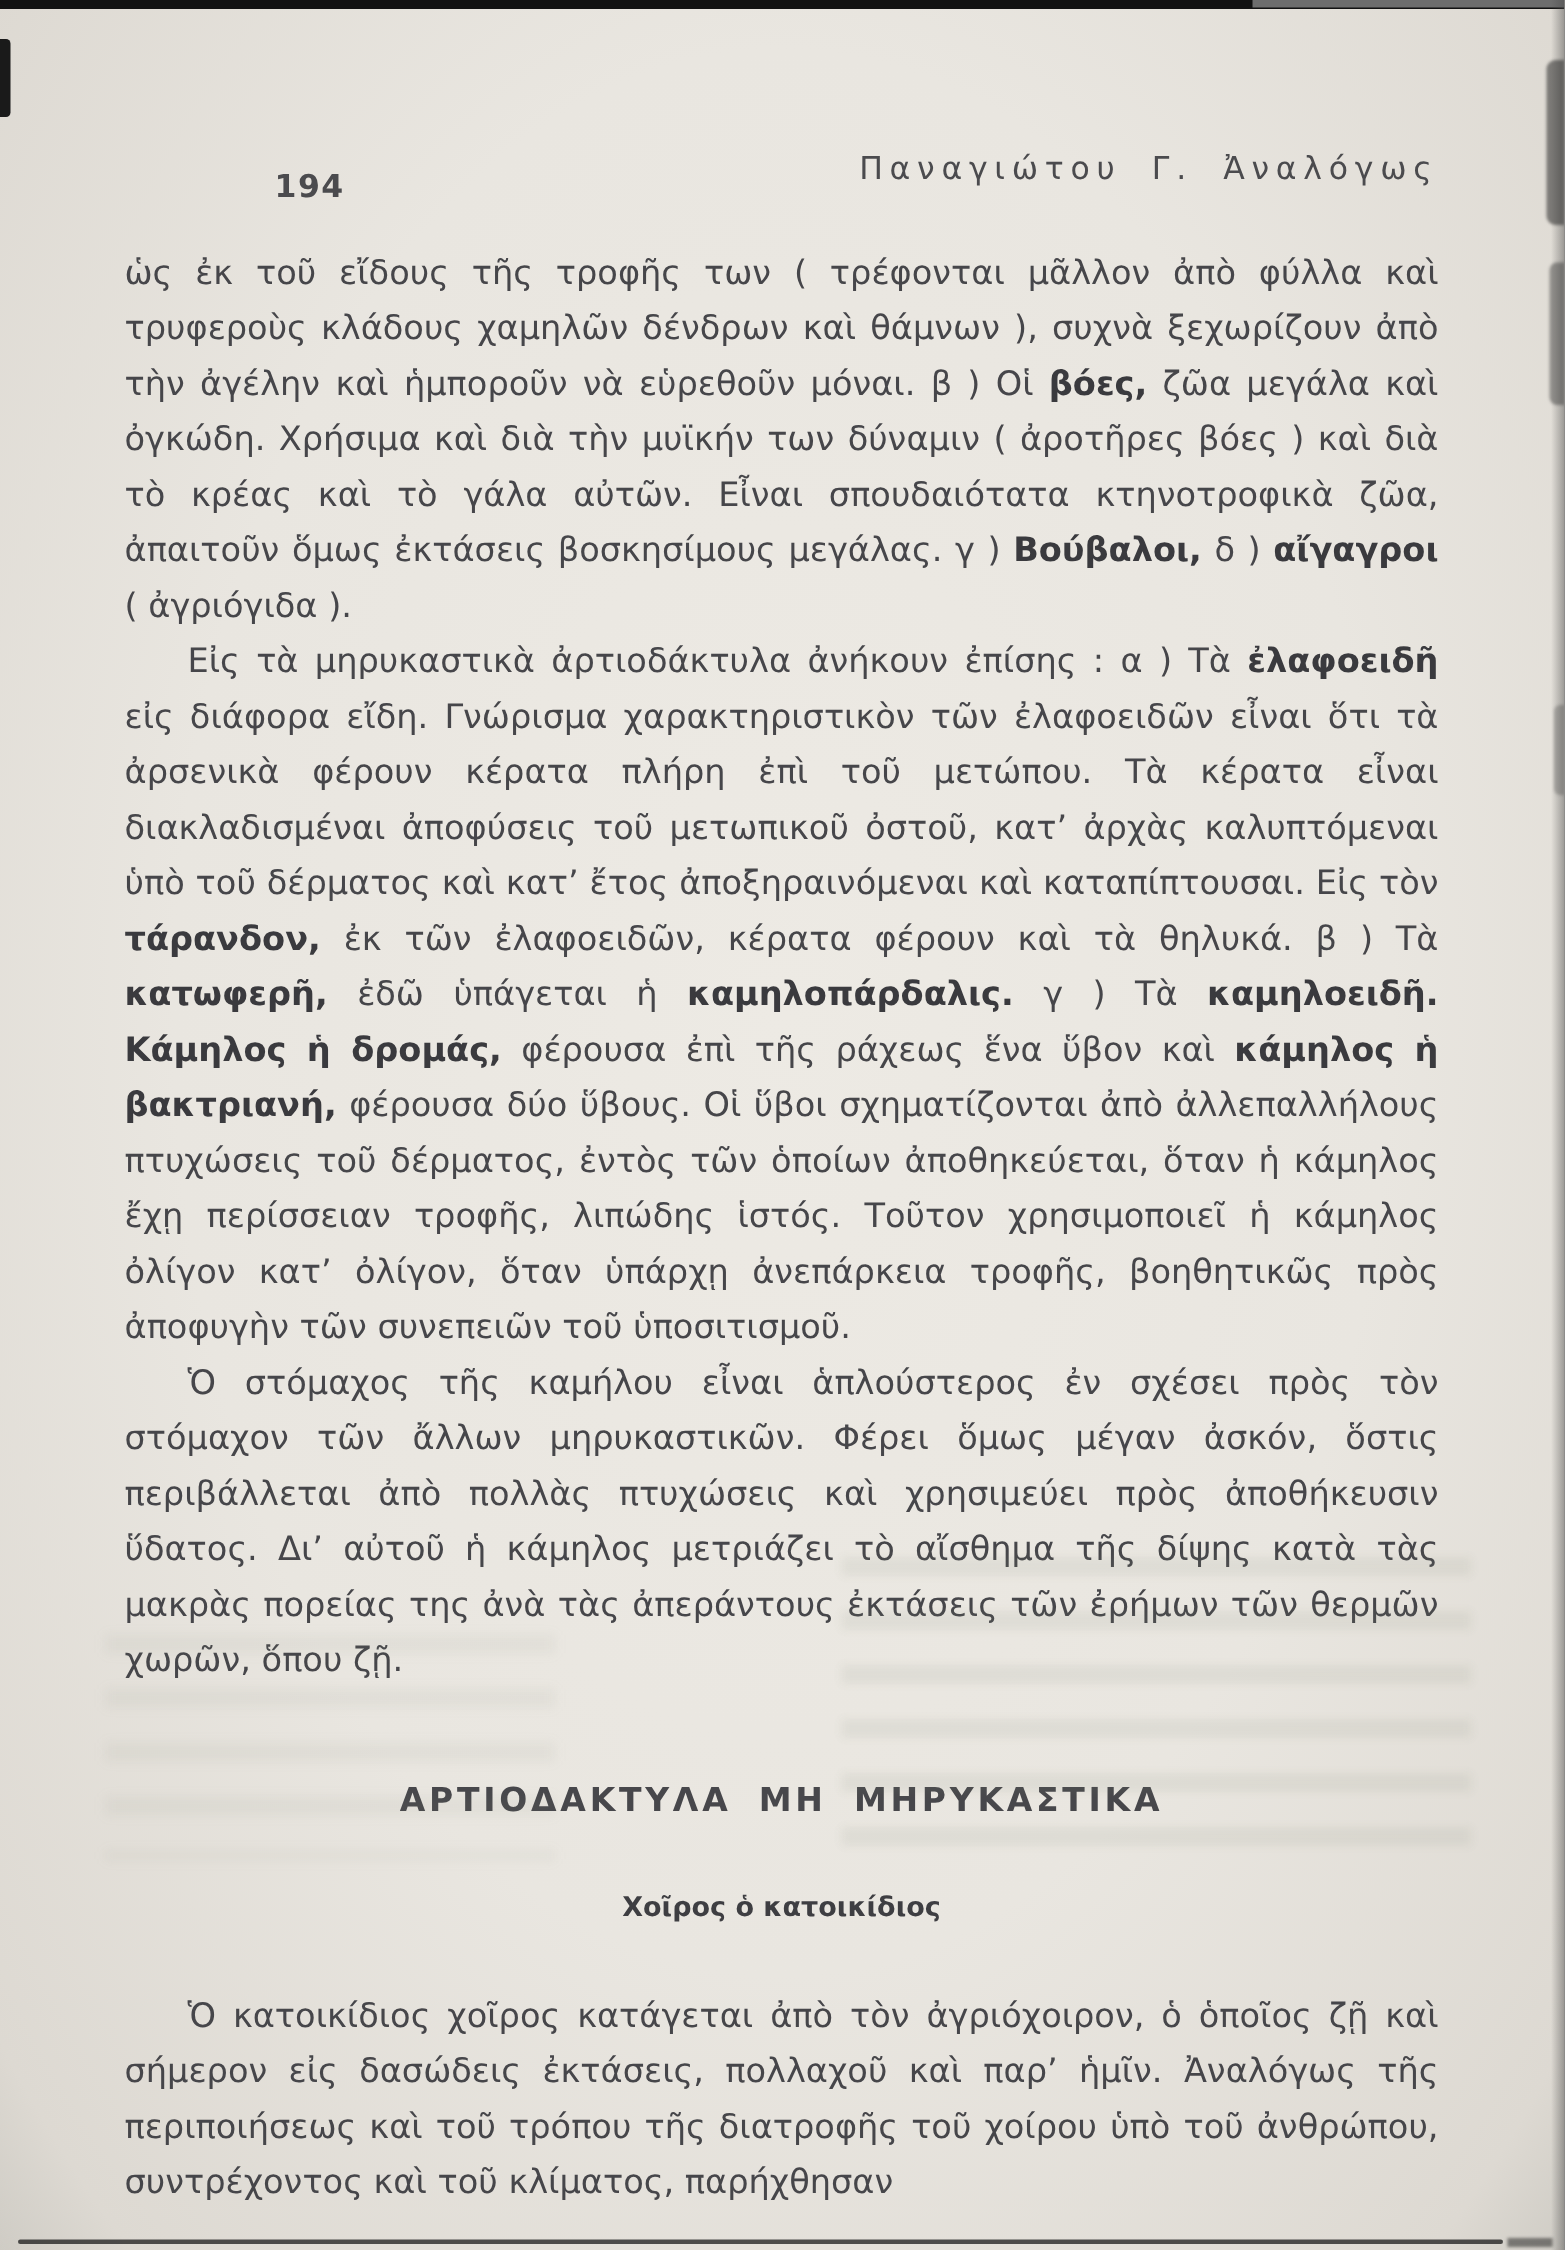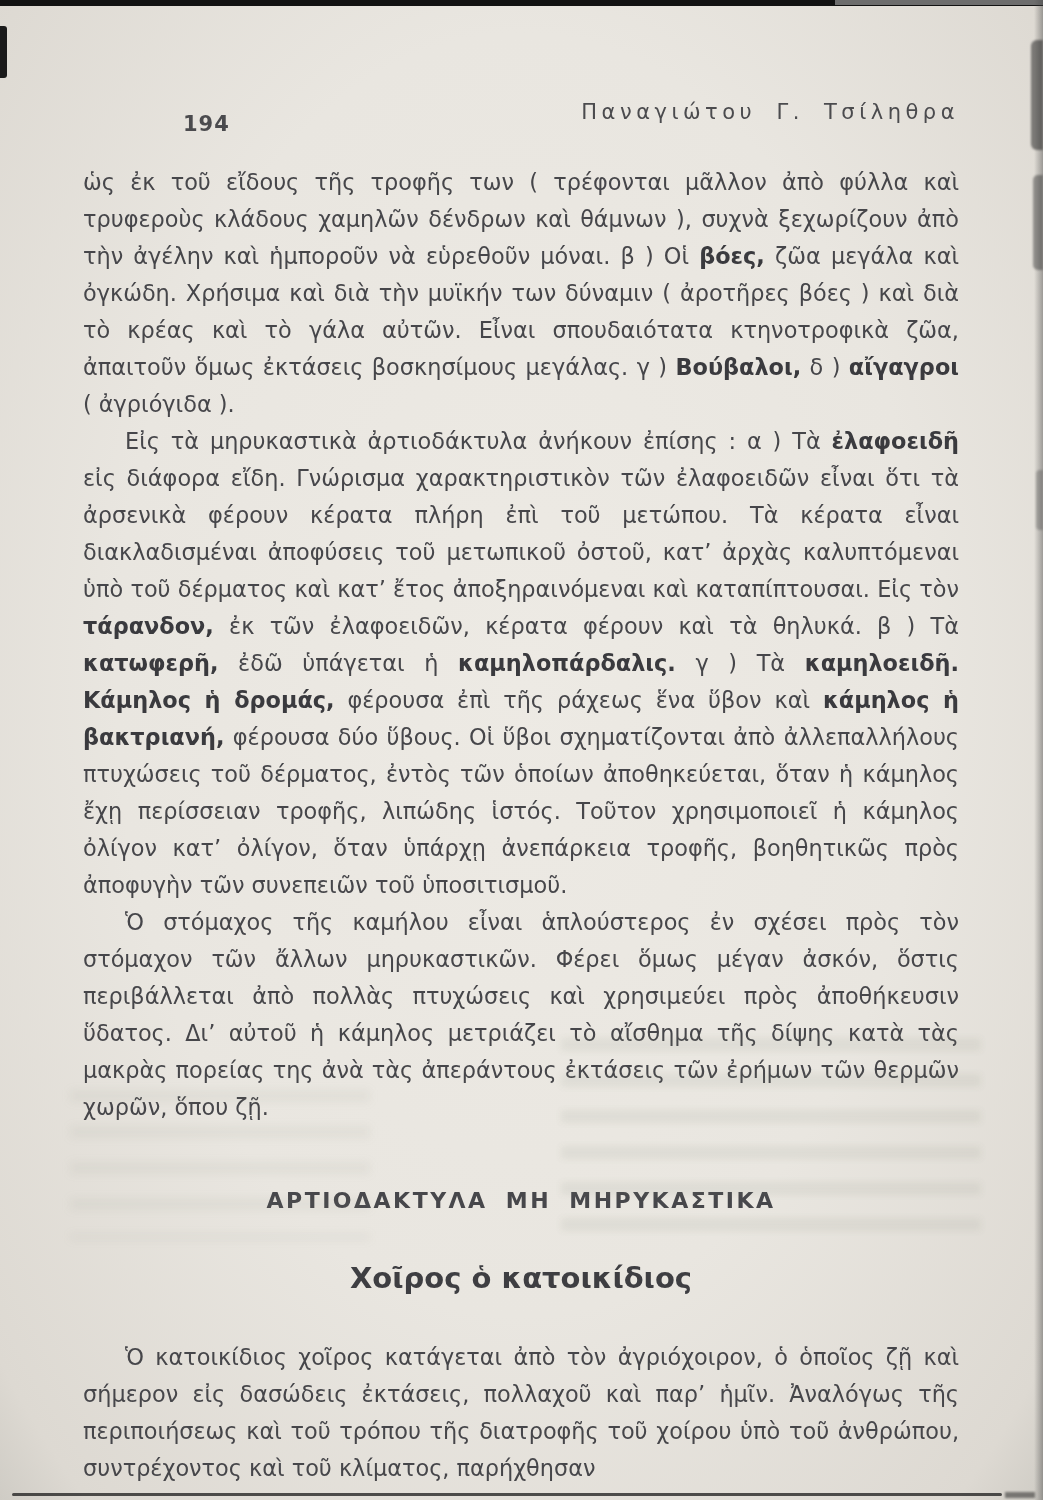--- a/index.html
+++ b/index.html
@@ -79,21 +79,21 @@
   .section-heading{
     text-align:center;
     font-size:22px;
     letter-spacing:2.5px;
     word-spacing:8px;
     color:#47474b;
     margin-top:62px;
   }
   .sub-heading{
     text-align:center;
-    font-size:29px;
+    font-size:18px;
     font-weight:bold;
     color:#3e3e42;
     margin-top:48px;
     margin-bottom:44px;
   }
 </style>
 </head>
 <body>
 
 <div class="page">
@@ -105,21 +105,21 @@
   <div class="edge-right-blob1"></div>
   <div class="edge-right-blob2"></div>
   <div class="edge-right-blob3"></div>
   <div class="edge-bottom"></div>
   <div class="edge-bottom-corner"></div>
   <div class="bleed-through"></div>
   <div class="bleed-through-left"></div>
 
   <div class="header">
     <span class="page-number">194</span>
-    <span class="running-head">Παναγιώτου Γ. Τσίληθρα</span>
+    <span class="running-head">Παναγιώτου Γ. Ἀναλόγως</span>
   </div>
 
   <div class="body-text">
     <div>
         <p class="para"><span>ὡς ἐκ τοῦ εἴδους τῆς τροφῆς των ( τρέφονται μᾶλλον ἀπὸ φύλλα καὶ τρυφεροὺς κλάδους χαμηλῶν δένδρων καὶ θάμνων ), συχνὰ ξεχωρίζουν ἀπὸ τὴν ἀγέλην καὶ ἡμποροῦν νὰ εὑρεθοῦν μόναι. β ) Οἱ </span><span class="b">βόες,</span><span> ζῶα μεγάλα καὶ ὀγκώδη. Χρήσιμα καὶ διὰ τὴν μυϊκήν των δύναμιν ( ἀροτῆρες βόες ) καὶ διὰ τὸ κρέας καὶ τὸ γάλα αὐτῶν. Εἶναι σπουδαιότατα κτηνοτροφικὰ ζῶα, ἀπαιτοῦν ὅμως ἐκτάσεις βοσκησίμους μεγάλας. γ ) </span><span class="b">Βούβαλοι,</span><span> δ ) </span><span class="b">αἴγαγροι</span><span> ( ἀγριόγιδα ).</span></p>
         <p class="para indent"><span>Εἰς τὰ μηρυκαστικὰ ἀρτιοδάκτυλα ἀνήκουν ἐπίσης : α ) Τὰ </span><span class="b">ἐλαφοειδῆ</span><span> εἰς διάφορα εἴδη. Γνώρισμα χαρακτηριστικὸν τῶν ἐλαφοειδῶν εἶναι ὅτι τὰ ἀρσενικὰ φέρουν κέρατα πλήρη ἐπὶ τοῦ μετώπου. Τὰ κέρατα εἶναι διακλαδισμέναι ἀποφύσεις τοῦ μετωπικοῦ ὀστοῦ, κατ’ ἀρχὰς καλυπτόμεναι ὑπὸ τοῦ δέρματος καὶ κατ’ ἔτος ἀποξηραινόμεναι καὶ καταπίπτουσαι. Εἰς τὸν </span><span class="b">τάρανδον,</span><span> ἐκ τῶν ἐλαφοειδῶν, κέρατα φέρουν καὶ τὰ θηλυκά. β ) Τὰ </span><span class="b">κατωφερῆ,</span><span> ἐδῶ ὑπάγεται ἡ </span><span class="b">καμηλοπάρδαλις.</span><span> γ ) Τὰ </span><span class="b">καμηλοειδῆ.</span><span> </span><span class="b">Κάμηλος ἡ δρομάς,</span><span> φέρουσα ἐπὶ τῆς ράχεως ἕνα ὕβον καὶ </span><span class="b">κάμηλος ἡ βακτριανή,</span><span> φέρουσα δύο ὕβους. Οἱ ὕβοι σχηματίζονται ἀπὸ ἀλλεπαλλήλους πτυχώσεις τοῦ δέρματος, ἐντὸς τῶν ὁποίων ἀποθηκεύεται, ὅταν ἡ κάμηλος ἔχῃ περίσσειαν τροφῆς, λιπώδης ἱστός. Τοῦτον χρησιμοποιεῖ ἡ κάμηλος ὀλίγον κατ’ ὀλίγον, ὅταν ὑπάρχῃ ἀνεπάρκεια τροφῆς, βοηθητικῶς πρὸς ἀποφυγὴν τῶν συνεπειῶν τοῦ ὑποσιτισμοῦ.</span></p>
         <p class="para indent"><span>Ὁ στόμαχος τῆς καμήλου εἶναι ἁπλούστερος ἐν σχέσει πρὸς τὸν στόμαχον τῶν ἄλλων μηρυκαστικῶν. Φέρει ὅμως μέγαν ἀσκόν, ὅστις περιβάλλεται ἀπὸ πολλὰς πτυχώσεις καὶ χρησιμεύει πρὸς ἀποθήκευσιν ὕδατος. Δι’ αὐτοῦ ἡ κάμηλος μετριάζει τὸ αἴσθημα τῆς δίψης κατὰ τὰς μακρὰς πορείας της ἀνὰ τὰς ἀπεράντους ἐκτάσεις τῶν ἐρήμων τῶν θερμῶν χωρῶν, ὅπου ζῇ.</span></p>
       </div>
 
     <h2 class="section-heading">ΑΡΤΙΟΔΑΚΤΥΛΑ ΜΗ ΜΗΡΥΚΑΣΤΙΚΑ</h2>

